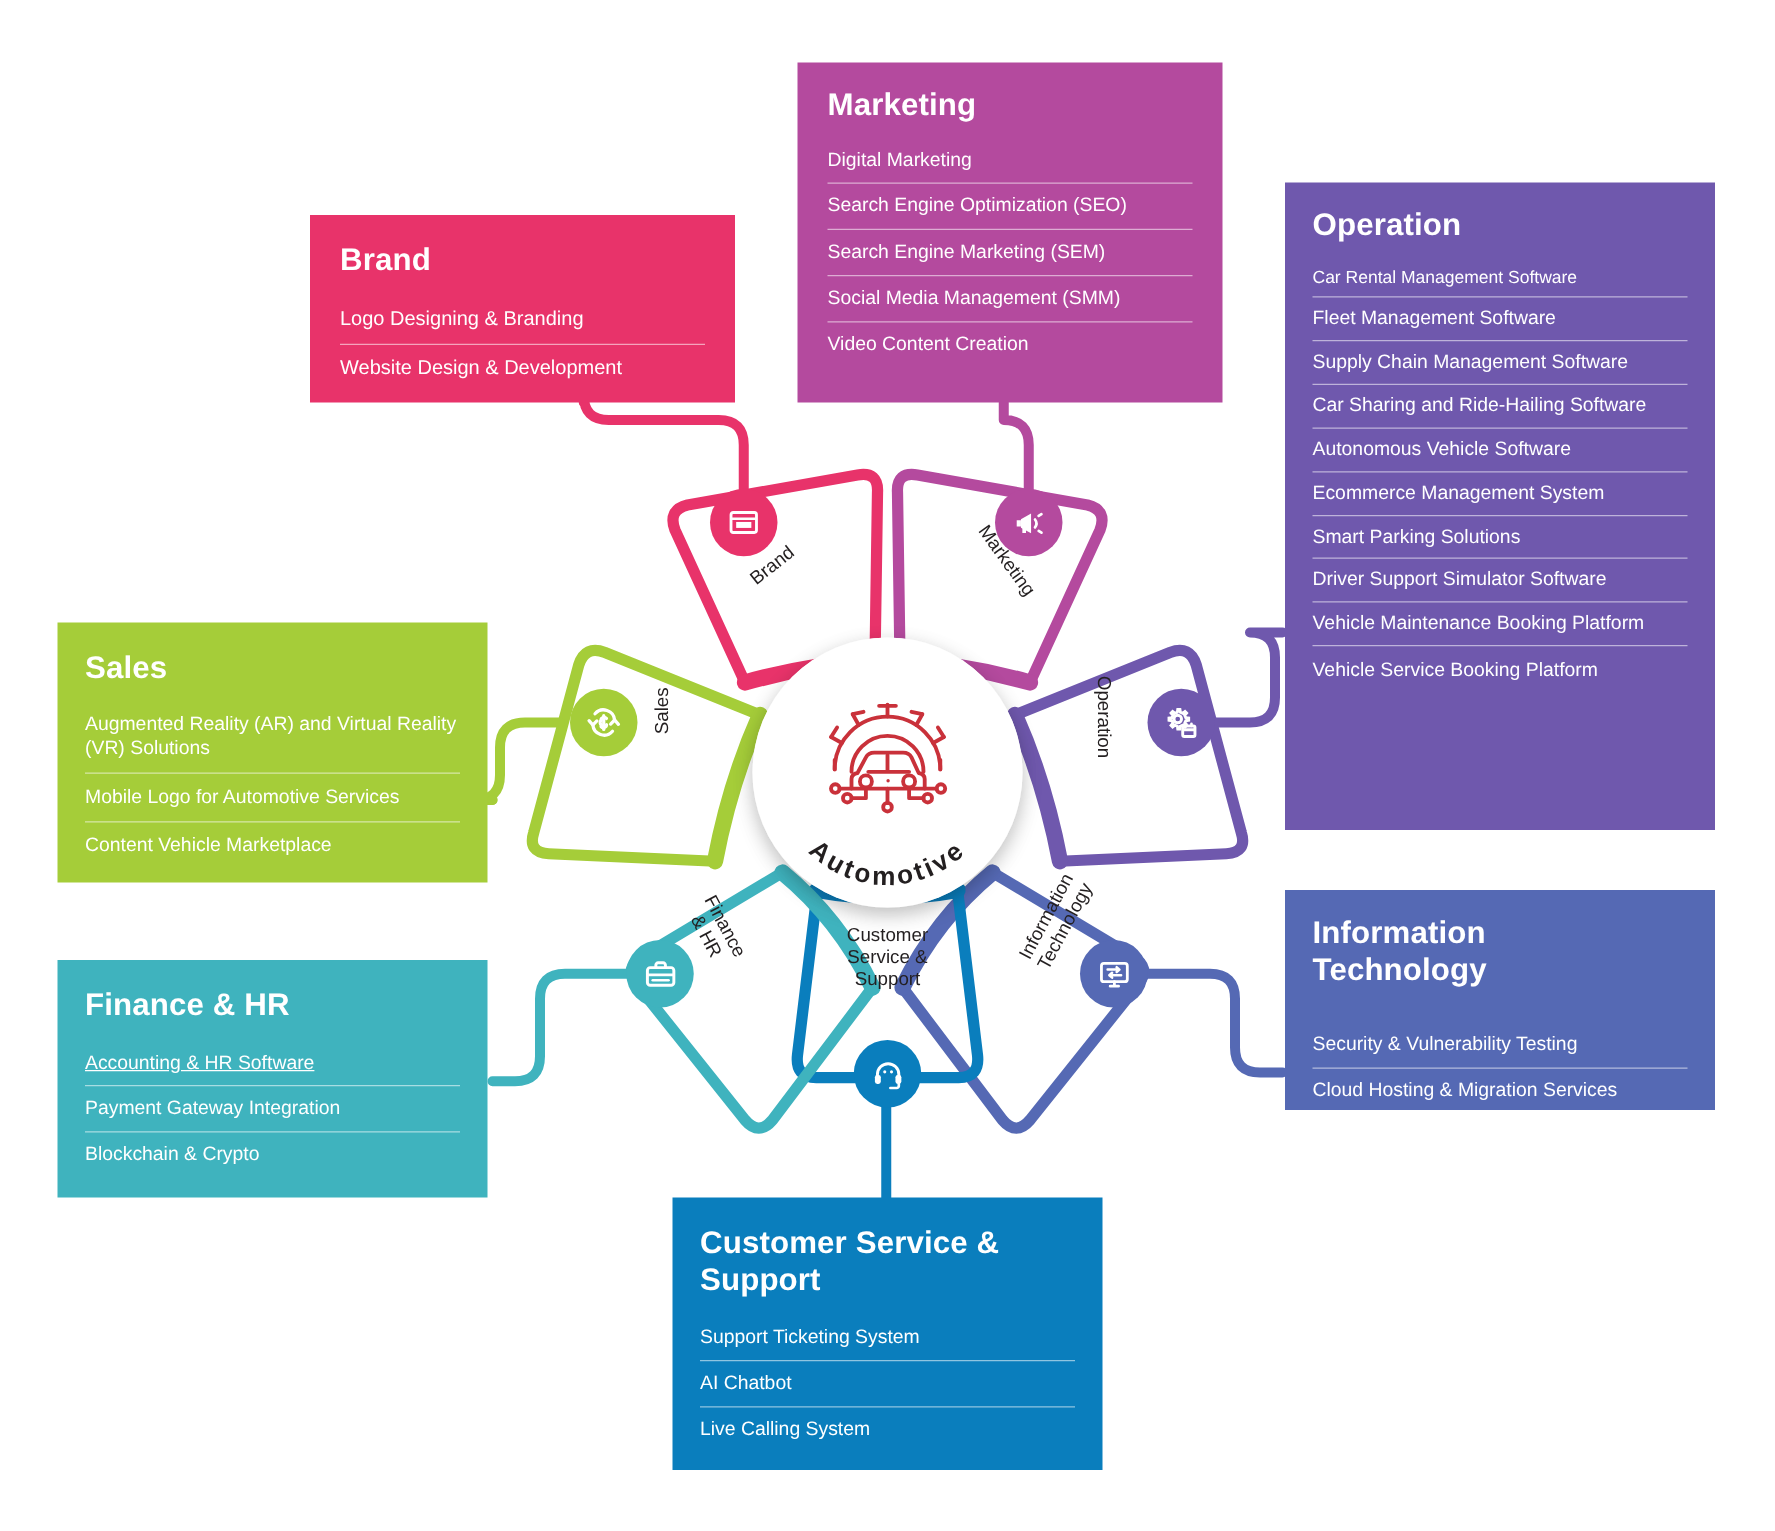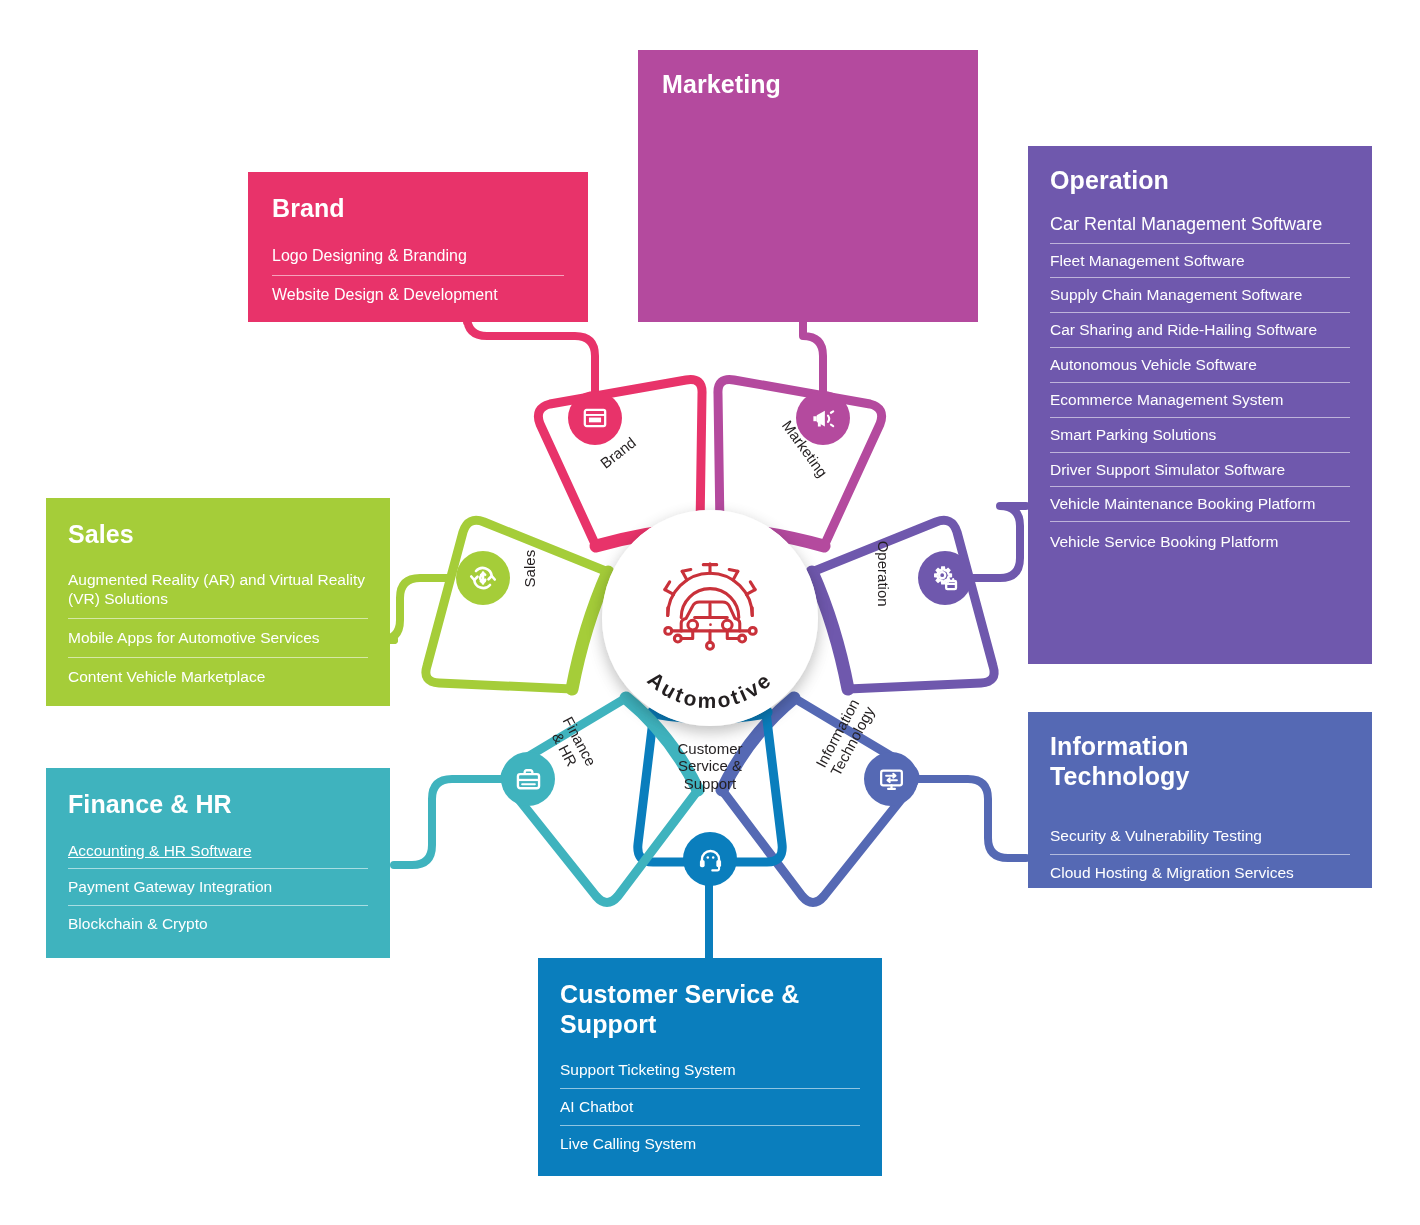--- a/index.html
+++ b/index.html
@@ -221,26 +221,33 @@
   <div class="panel" style="left:248px;top:172px;width:340px;height:150px;background:#e8336a;padding:22px 24px 0;">
     <div class="p-title" style="font-size:25px;margin-bottom:14px;">Brand</div>
     <ul>
       <li style="font-size:16px;padding:8px 0 9px;">Logo Designing &amp; Branding</li>
       <li style="font-size:16px;padding:9px 0 9px;">Website Design &amp; Development</li>
     </ul>
   </div>
 
   <div class="panel" style="left:638px;top:50px;width:340px;height:272px;background:#b44a9e;padding:20px 24px 0;">
     <div class="p-title" style="font-size:25px;margin-bottom:12px;">Marketing</div>
+    <ul>
+      <li style="font-size:15.5px;padding:7px 0 8px;">Digital Marketing</li>
+      <li style="font-size:15.5px;padding:8px 0;">Search Engine Optimization (SEO)</li>
+      <li style="font-size:15.5px;padding:8px 0;">Search Engine Marketing (SEM)</li>
+      <li style="font-size:15.5px;padding:8px 0;">Social Media Management (SMM)</li>
+      <li style="font-size:15.5px;padding:8px 0;">Video Content Creation</li>
+    </ul>
   </div>
 
   <div class="panel" style="left:1028px;top:146px;width:344px;height:518px;background:#6f58ad;padding:20px 22px 0;">
     <div class="p-title" style="font-size:25px;margin-bottom:11px;">Operation</div>
     <ul>
-      <li style="font-size:18px;padding:6px 0 7px;">Car Rental Management Software</li>
+      <li style="font-size:14px;padding:6px 0 7px;">Car Rental Management Software</li>
       <li style="font-size:15.5px;padding:7px 0;">Fleet Management Software</li>
       <li style="font-size:15.5px;padding:7px 0;">Supply Chain Management Software</li>
       <li style="font-size:15.5px;padding:7px 0;">Car Sharing and Ride-Hailing Software</li>
       <li style="font-size:15.5px;padding:7px 0;">Autonomous Vehicle Software</li>
       <li style="font-size:15.5px;padding:7px 0;">Ecommerce Management System</li>
       <li style="font-size:15.5px;padding:7px 0;">Smart Parking Solutions</li>
       <li style="font-size:15.5px;padding:7px 0;">Driver Support Simulator Software</li>
       <li style="font-size:15.5px;padding:7px 0;">Vehicle Maintenance Booking Platform</li>
       <li style="font-size:15.5px;padding:10px 0;">Vehicle Service Booking Platform</li>
     </ul>
@@ -269,18 +276,18 @@
       <li style="font-size:15.5px;padding:7px 0 8px;text-decoration:underline;">Accounting &amp; HR Software</li>
       <li style="font-size:15.5px;padding:8px 0;">Payment Gateway Integration</li>
       <li style="font-size:15.5px;padding:8px 0;">Blockchain &amp; Crypto</li>
     </ul>
   </div>
 
   <div class="panel" style="left:46px;top:498px;width:344px;height:208px;background:#a5cd39;padding:22px 22px 0;">
     <div class="p-title" style="font-size:25px;margin-bottom:13px;">Sales</div>
     <ul>
       <li style="font-size:15.5px;padding:7px 0 9px;">Augmented Reality (AR) and Virtual Reality (VR) Solutions</li>
-      <li style="font-size:15.5px;padding:9px 0;">Mobile Apps for Automotive Services</li>
+      <li style="font-size:15.5px;padding:9px 0;">Mobile Logo for Automotive Services</li>
       <li style="font-size:15.5px;padding:9px 0;">Content Vehicle Marketplace</li>
     </ul>
   </div>
 
 </div>
 
 </body></html>

